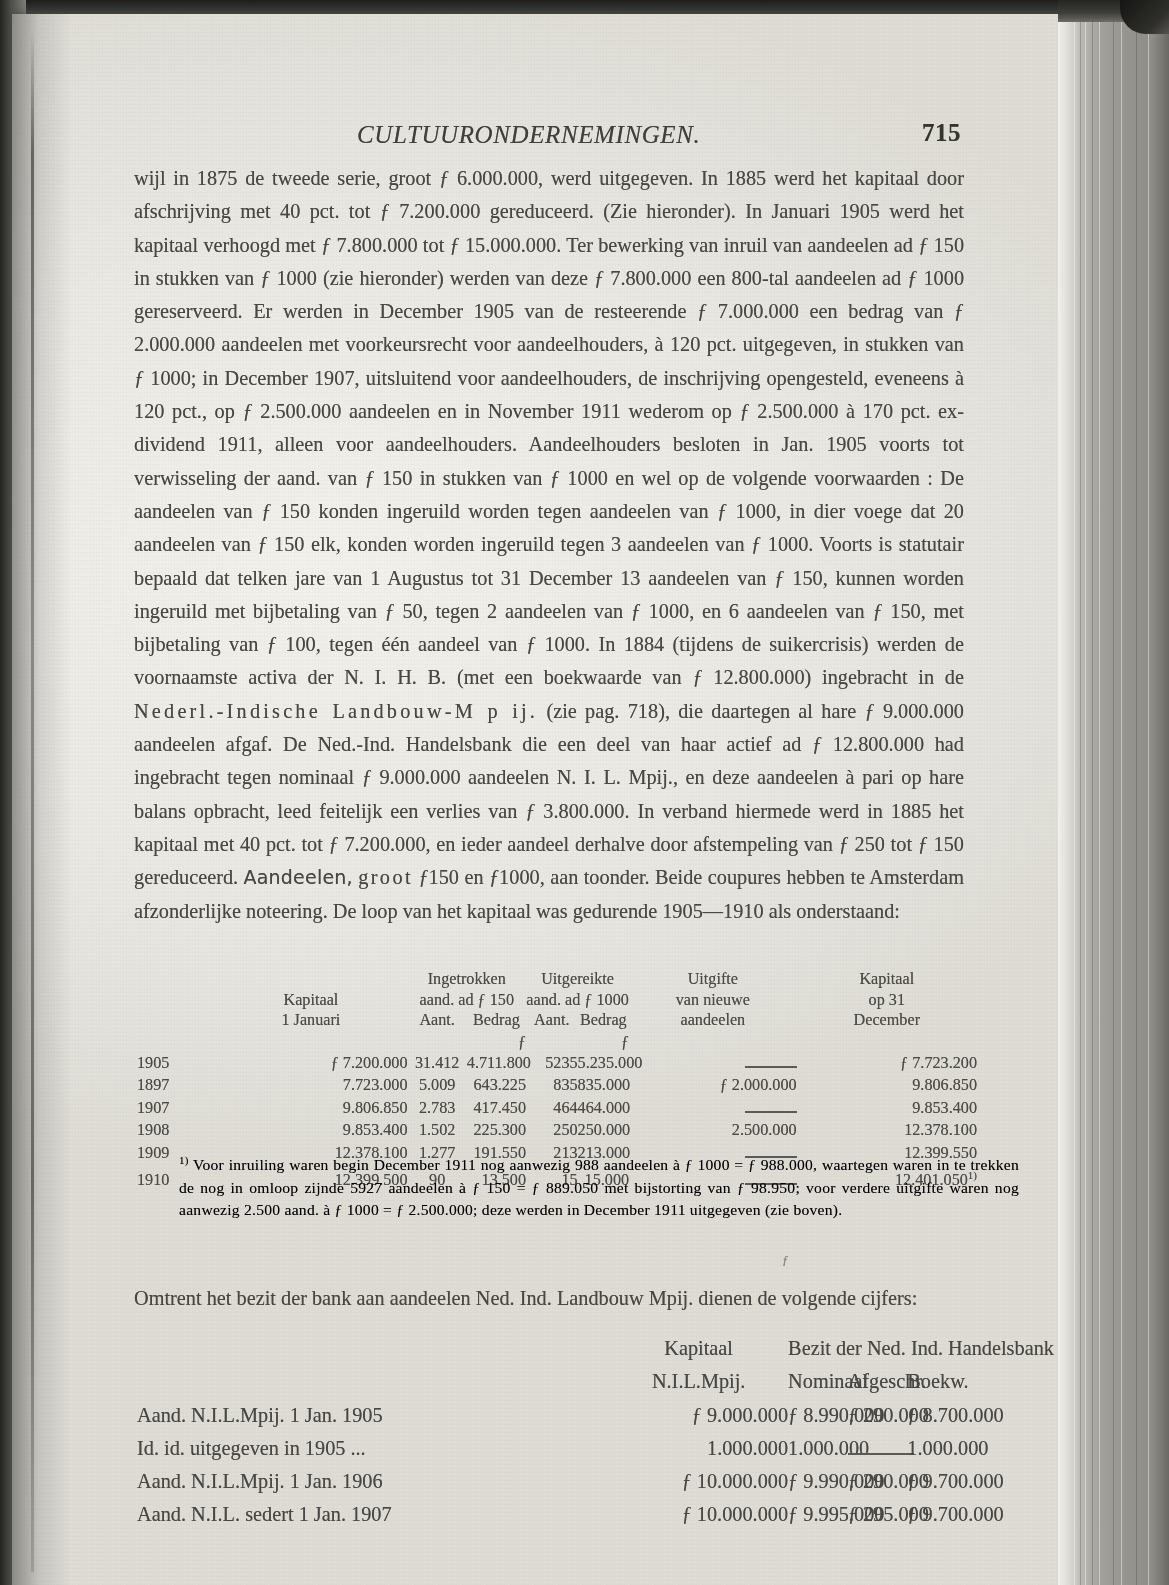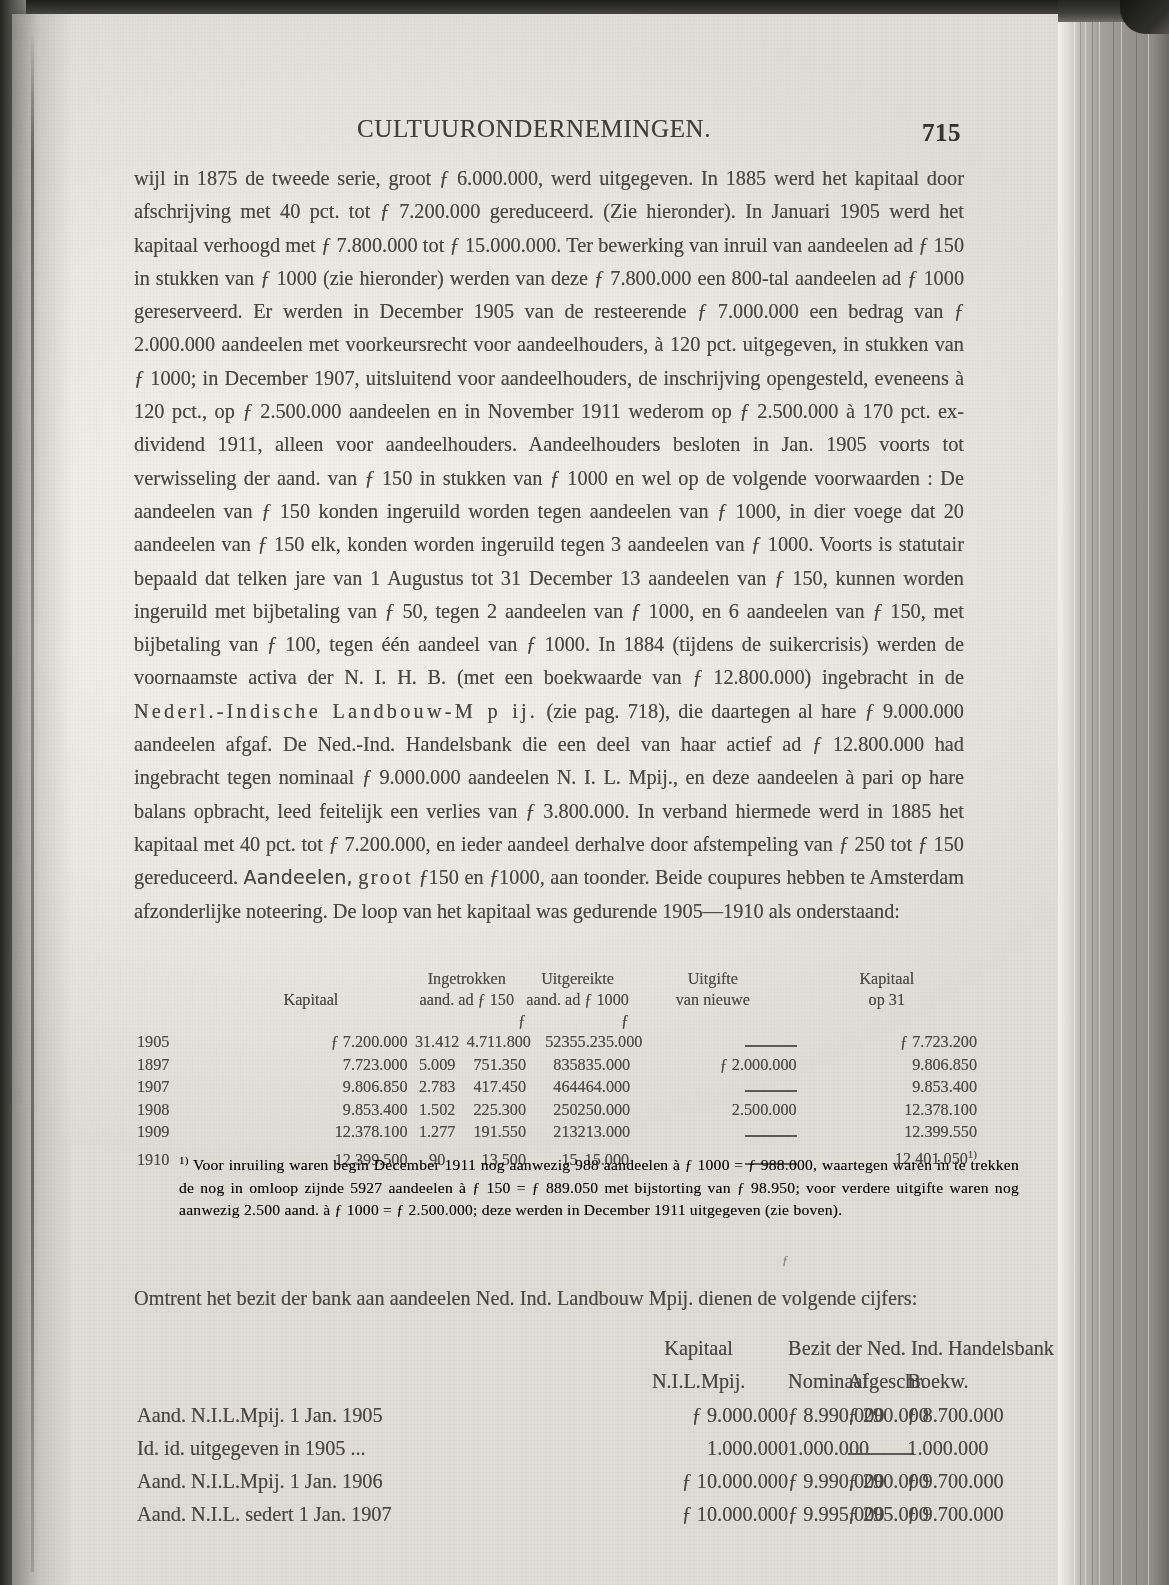--- a/index.html
+++ b/index.html
@@ -74,22 +74,22 @@
     position:absolute;left:12px;top:14px;width:1046px;height:1571px;
     color:#3b3b38;
   }
   .inked{ text-shadow:0 0 .6px rgba(60,60,58,.55); }
 
   .runhead{
     position:absolute;left:0;top:93px;width:1046px;
     display:flex;align-items:baseline;
   }
   .runhead .title{
-    position:absolute;left:345px;top:8px;
-    font-size:25px;letter-spacing:.6px;
+    position:absolute;left:345px;top:14px;
+    font-style:italic;font-size:25px;letter-spacing:.6px;
     color:#3f3f3c;white-space:nowrap;
   }
   .runhead .folio{
     position:absolute;left:910px;top:12px;
     font-size:25px;font-weight:bold;color:#35352f;letter-spacing:.5px;
   }
 
   .body{
     position:absolute;left:122px;top:148px;width:830px;
     font-size:20.3px;line-height:33.3px;
@@ -203,37 +203,47 @@
             <th class="col-dec th-c" style="text-align:center">Kapitaal</th>
           </tr>
           <tr class="hdr-row2">
             <th class="col-year"></th>
             <th class="col-kap th-c" style="text-align:center;padding-right:0">Kapitaal</th>
             <th colspan="2" class="th-c" style="text-align:center">aand. ad ƒ 150</th>
             <th colspan="2" class="th-c" style="text-align:center">aand. ad ƒ 1000</th>
             <th class="col-uit th-c" style="text-align:center;padding-right:0">van nieuwe</th>
             <th class="col-dec th-c" style="text-align:center">op 31</th>
           </tr>
+          <tr class="hdr-row3">
+            <th class="col-year"></th>
+            <th class="col-kap th-c" style="text-align:center;padding-right:0">1 Januari</th>
+            <th class="col-aant1 th-c" style="text-align:center;padding-right:0">Aant.</th>
+            <th class="col-bed1 th-c" style="text-align:center;padding-right:0">Bedrag</th>
+            <th class="col-aant2 th-c" style="text-align:center;padding-right:0">Aant.</th>
+            <th class="col-bed2 th-c" style="text-align:center;padding-right:0">Bedrag</th>
+            <th class="col-uit th-c" style="text-align:center;padding-right:0">aandeelen</th>
+            <th class="col-dec th-c" style="text-align:center">December</th>
+          </tr>
         </thead>
         <tbody id="t1body">
             <tr>
               <td class="col-year">1905</td>
               <td class="col-kap">ƒ 7.200.000</td>
               <td class="col-aant1">31.412</td>
               <td class="col-bed1">ƒ 4.711.800</td>
               <td class="col-aant2">5235</td>
               <td class="col-bed2">ƒ 5.235.000</td>
               <td class="col-uit"><span class="dash"></span></td>
               <td class="col-dec">ƒ 7.723.200</td>
             </tr>
             <tr>
               <td class="col-year">1897</td>
               <td class="col-kap">7.723.000</td>
               <td class="col-aant1">5.009</td>
-              <td class="col-bed1">751.350</td>
+              <td class="col-bed1">643.225</td>
               <td class="col-aant2">835</td>
               <td class="col-bed2">835.000</td>
               <td class="col-uit">ƒ 2.000.000</td>
               <td class="col-dec">9.806.850</td>
             </tr>
             <tr>
               <td class="col-year">1907</td>
               <td class="col-kap">9.806.850</td>
               <td class="col-aant1">2.783</td>
               <td class="col-bed1">417.450</td>

